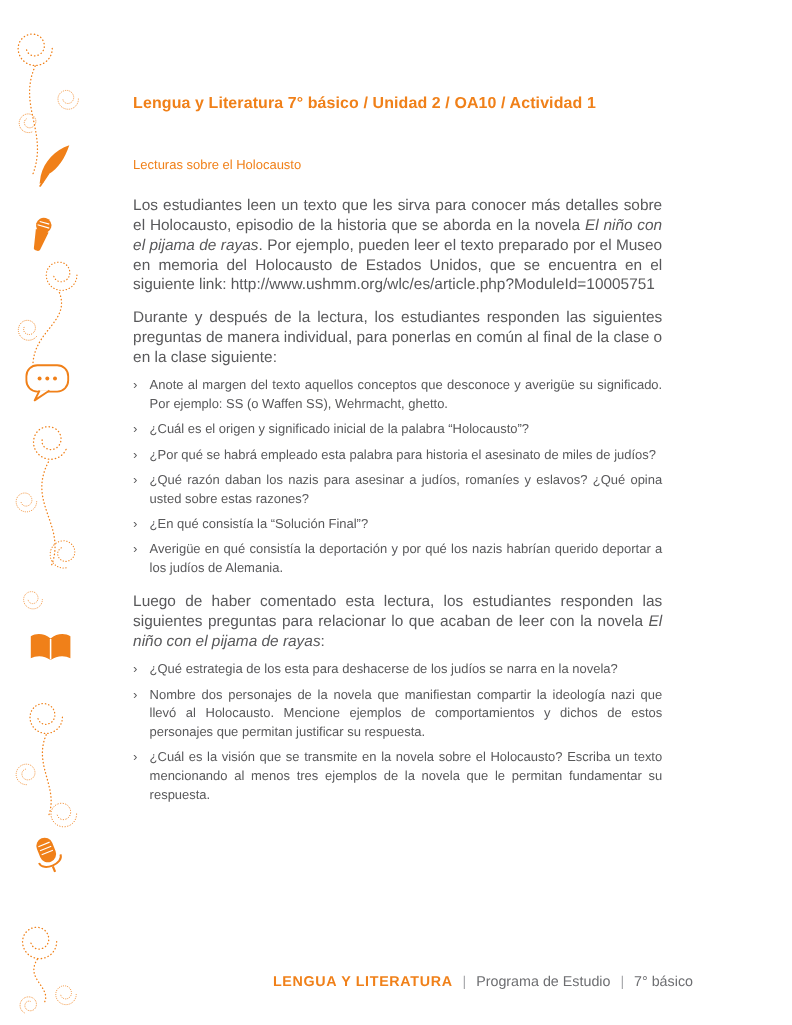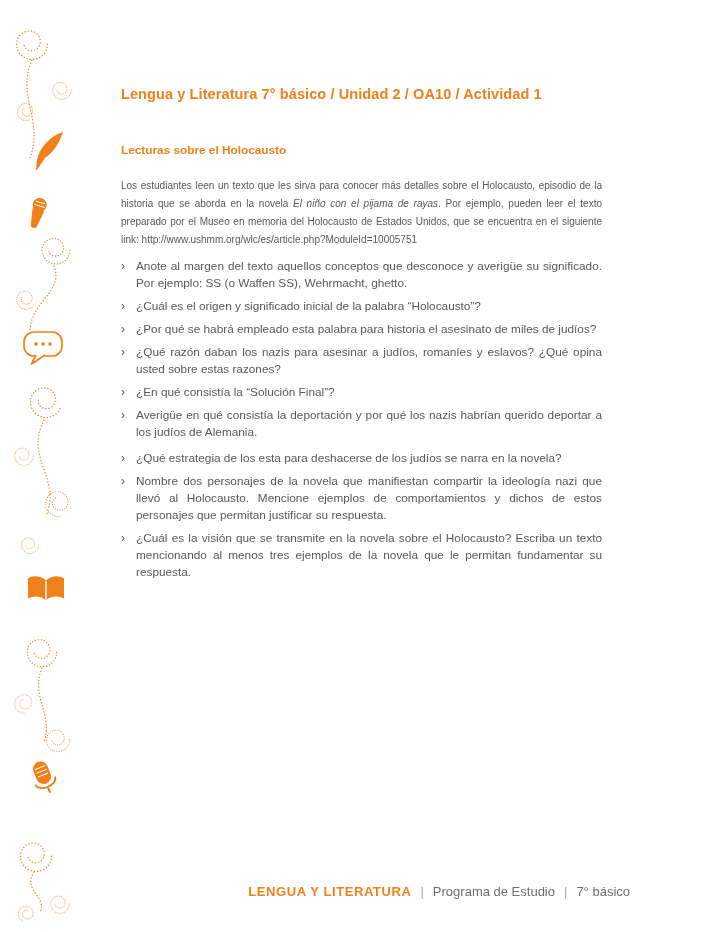--- a/index.html
+++ b/index.html
@@ -12,23 +12,23 @@
   .page { position: relative; width: 720px; height: 932px; overflow: hidden; background: #fff; }
 
   .deco { position: absolute; left: 0; top: 0; width: 95px; height: 932px; pointer-events: none; }
 
   .content { position: absolute; left: 121px; top: 0; width: 481px; color: #58585a; }
 
   .doc-title {
     color: #f08019; font-size: 14.5px; font-weight: 700;
     margin: 86px 0 0; line-height: 1.2; white-space: nowrap; letter-spacing: .1px;
   }
-  .section-title { color: #f08019; font-size: 11.8px; font-weight: 700; margin: 40px 0 0; }
+  .section-title { color: #f08019; font-size: 11.8px; font-weight: 400; margin: 40px 0 0; }
 
-  .para { font-size: 10px; line-height: 18px; text-align: justify; margin: 12px 0 0; }
+  .para { font-size: 14px; line-height: 18px; text-align: justify; margin: 12px 0 0; }
   .para.first { margin-top: 20px; }
   .para em { font-style: italic; }
   .link { color: #58585a; text-decoration: none; cursor: pointer; }
 
   .qlist { list-style: none; margin: 9px 0 0; padding: 0; }
   .q { display: flex; font-size: 11.8px; line-height: 17px; margin-top: 6px; color: #58585a; }
   .marker { flex: 0 0 15px; font-size: 12px; color: #58585a; }
   .qtext { flex: 1; text-align: justify; }
 
   .closing { margin-top: 26px; text-align: left; }
@@ -101,20 +101,21 @@
       </g>
     </svg>
   </div>
 
   <main class="content">
     <h1 class="doc-title">Lengua y Literatura 7° básico / Unidad 2 / OA10 / Actividad 1</h1>
     <h2 class="section-title">Lecturas sobre el Holocausto</h2>
 
     <p class="para first"><span>Los estudiantes leen un texto que les sirva para conocer más detalles sobre el Holocausto, episodio de la historia que se aborda en la novela </span><em>El niño con el pijama de rayas</em><span>. Por ejemplo, pueden leer el texto preparado por el Museo en memoria del Holocausto de Estados Unidos, que se encuentra en el siguiente link:</span> <a class="link">http://www.ushmm.org/wlc/es/article.php?ModuleId=10005751</a></p>
 
+    <p class="para">Durante y después de la lectura, los estudiantes responden las siguientes preguntas de manera individual, para ponerlas en común al final de la clase o en la clase siguiente:</p>
 
     <ul class="qlist">
       <li class="q">
           <span class="marker">›</span>
           <span class="qtext">Anote al margen del texto aquellos conceptos que desconoce y averigüe su significado. Por ejemplo: SS (o Waffen SS), Wehrmacht, ghetto.</span>
         </li>
       <li class="q">
           <span class="marker">›</span>
           <span class="qtext">¿Cuál es el origen y significado inicial de la palabra “Holocausto”?</span>
         </li>
@@ -129,20 +130,21 @@
       <li class="q">
           <span class="marker">›</span>
           <span class="qtext">¿En qué consistía la “Solución Final”?</span>
         </li>
       <li class="q">
           <span class="marker">›</span>
           <span class="qtext">Averigüe en qué consistía la deportación y por qué los nazis habrían querido deportar a los judíos de Alemania.</span>
         </li>
     </ul>
 
+    <p class="para"><span>Luego de haber comentado esta lectura, los estudiantes responden las siguientes preguntas para relacionar lo que acaban de leer con la novela </span><em>El niño con el pijama de rayas</em><span>:</span></p>
 
     <ul class="qlist">
       <li class="q">
           <span class="marker">›</span>
           <span class="qtext">¿Qué estrategia de los esta para deshacerse de los judíos se narra en la novela?</span>
         </li>
       <li class="q">
           <span class="marker">›</span>
           <span class="qtext">Nombre dos personajes de la novela que manifiestan compartir la ideología nazi que llevó al Holocausto. Mencione ejemplos de comportamientos y dichos de estos personajes que permitan justificar su respuesta.</span>
         </li>

